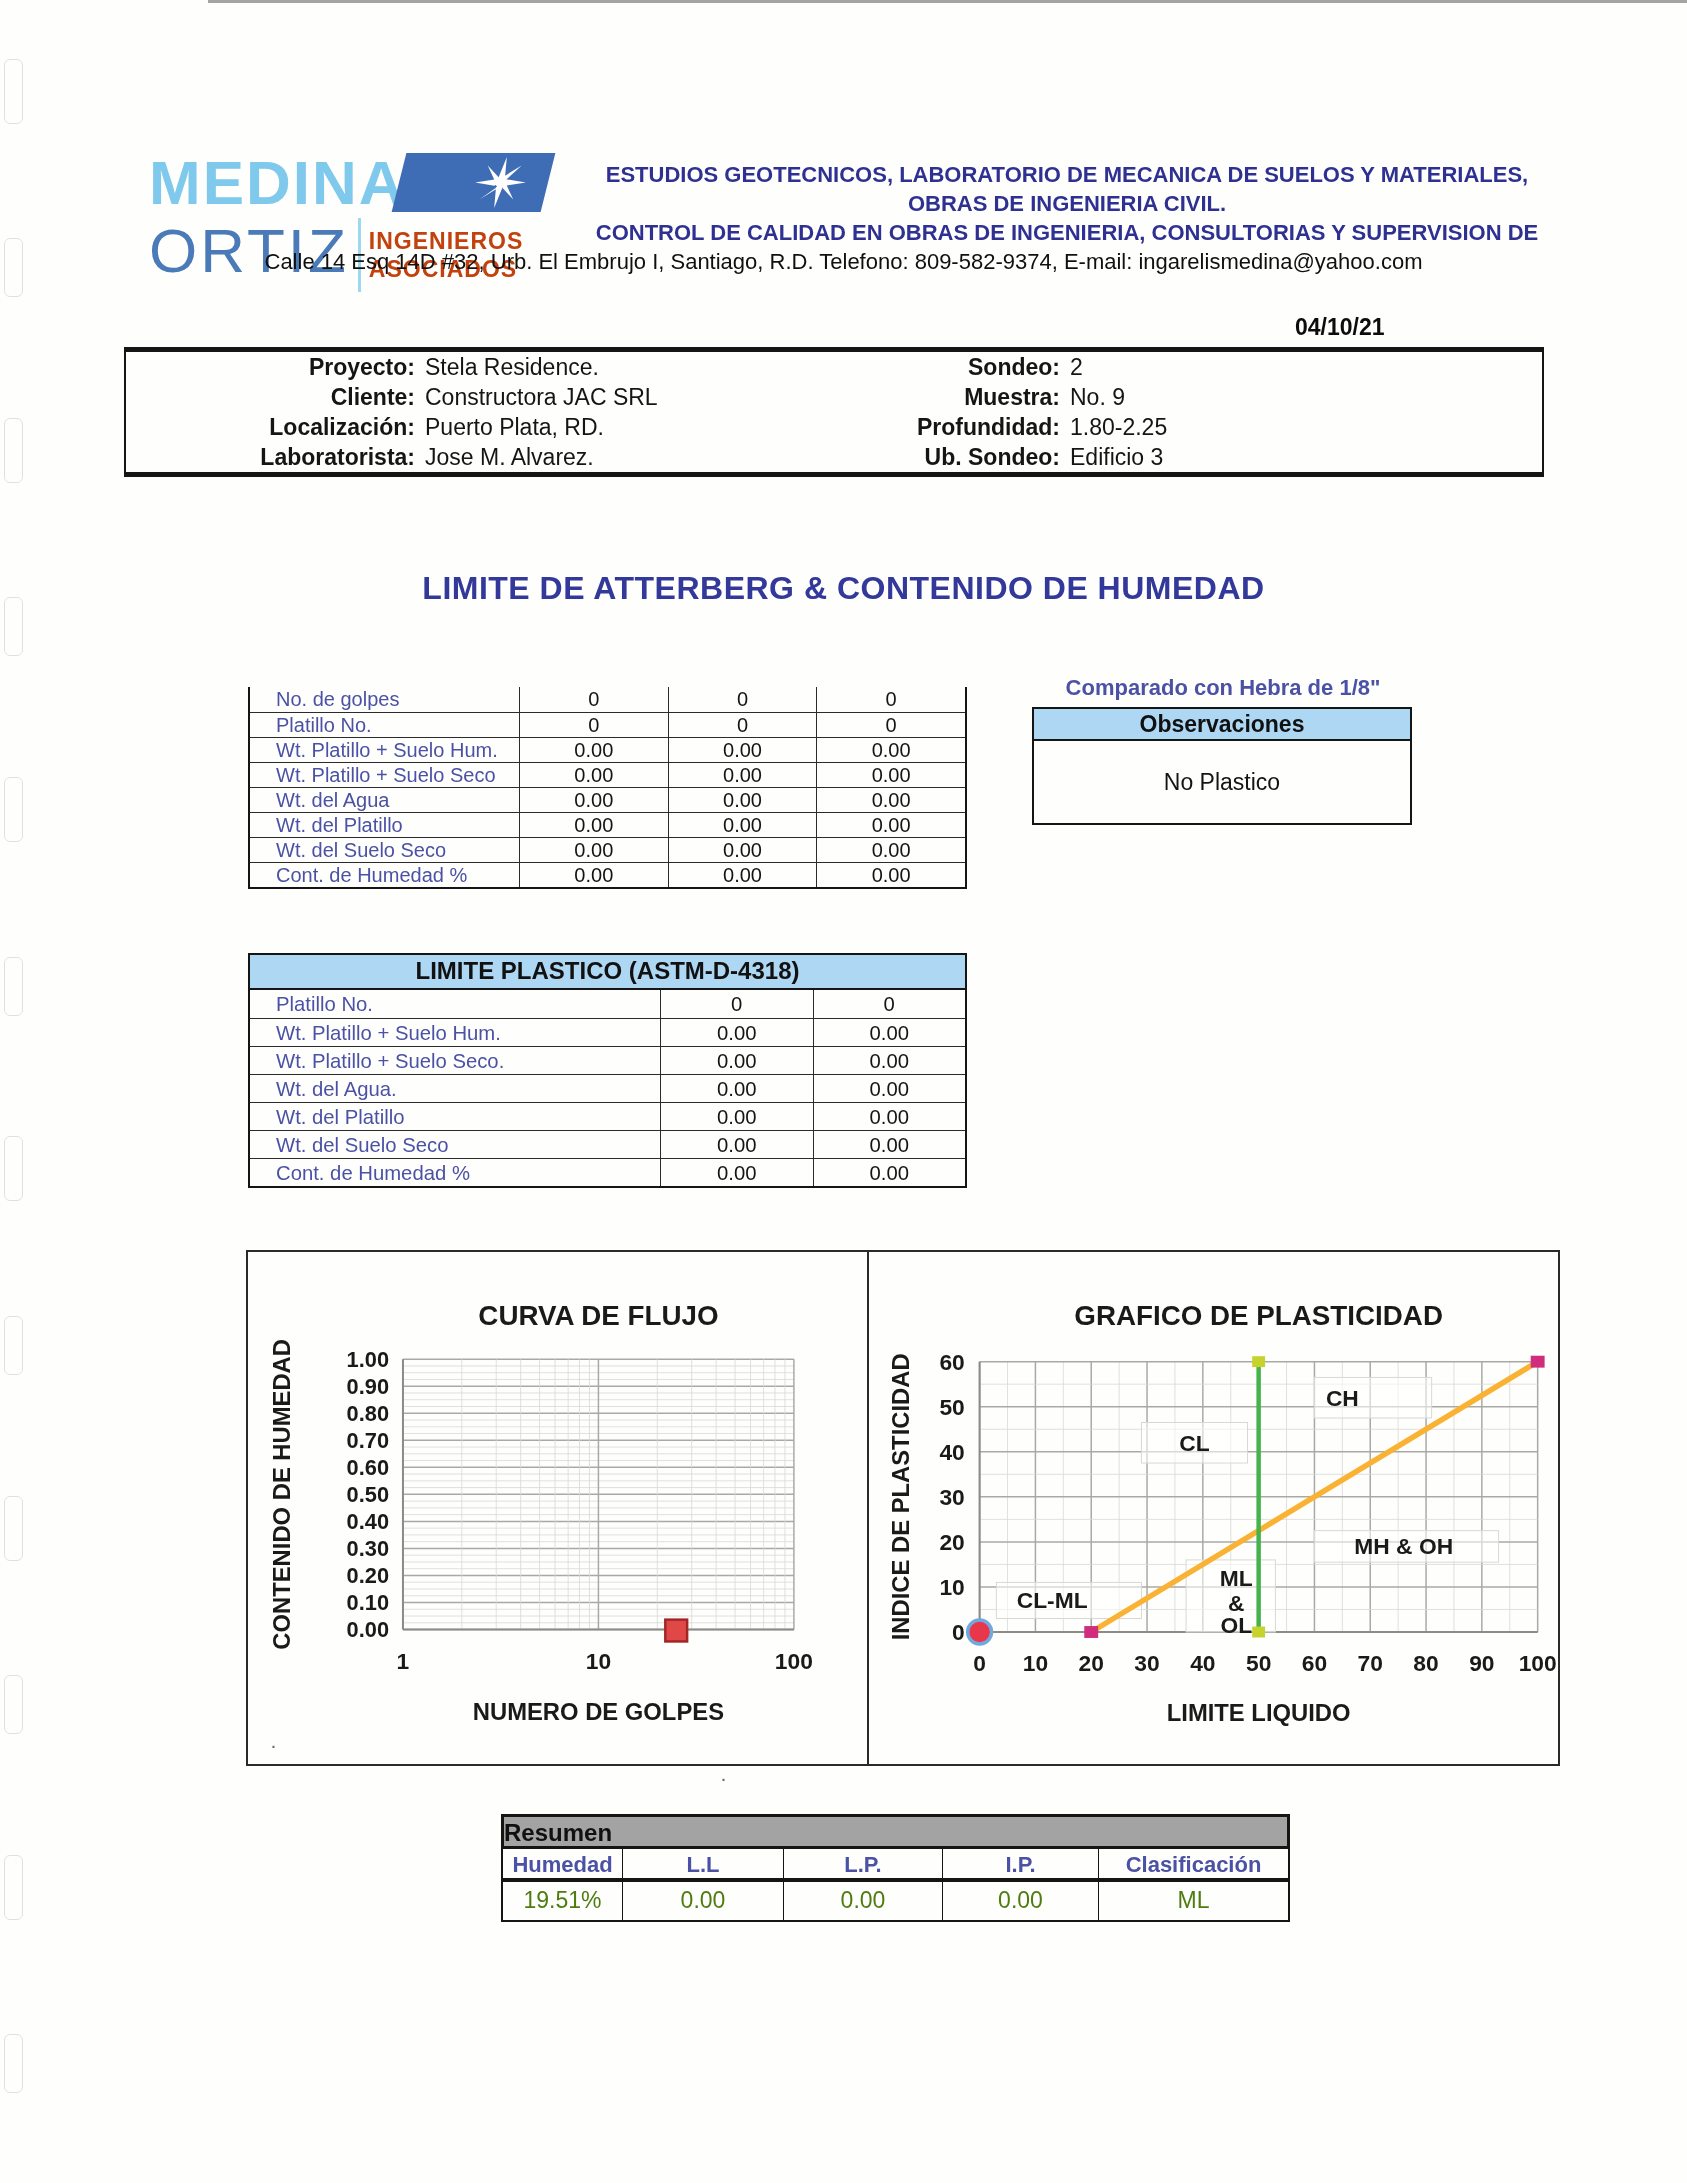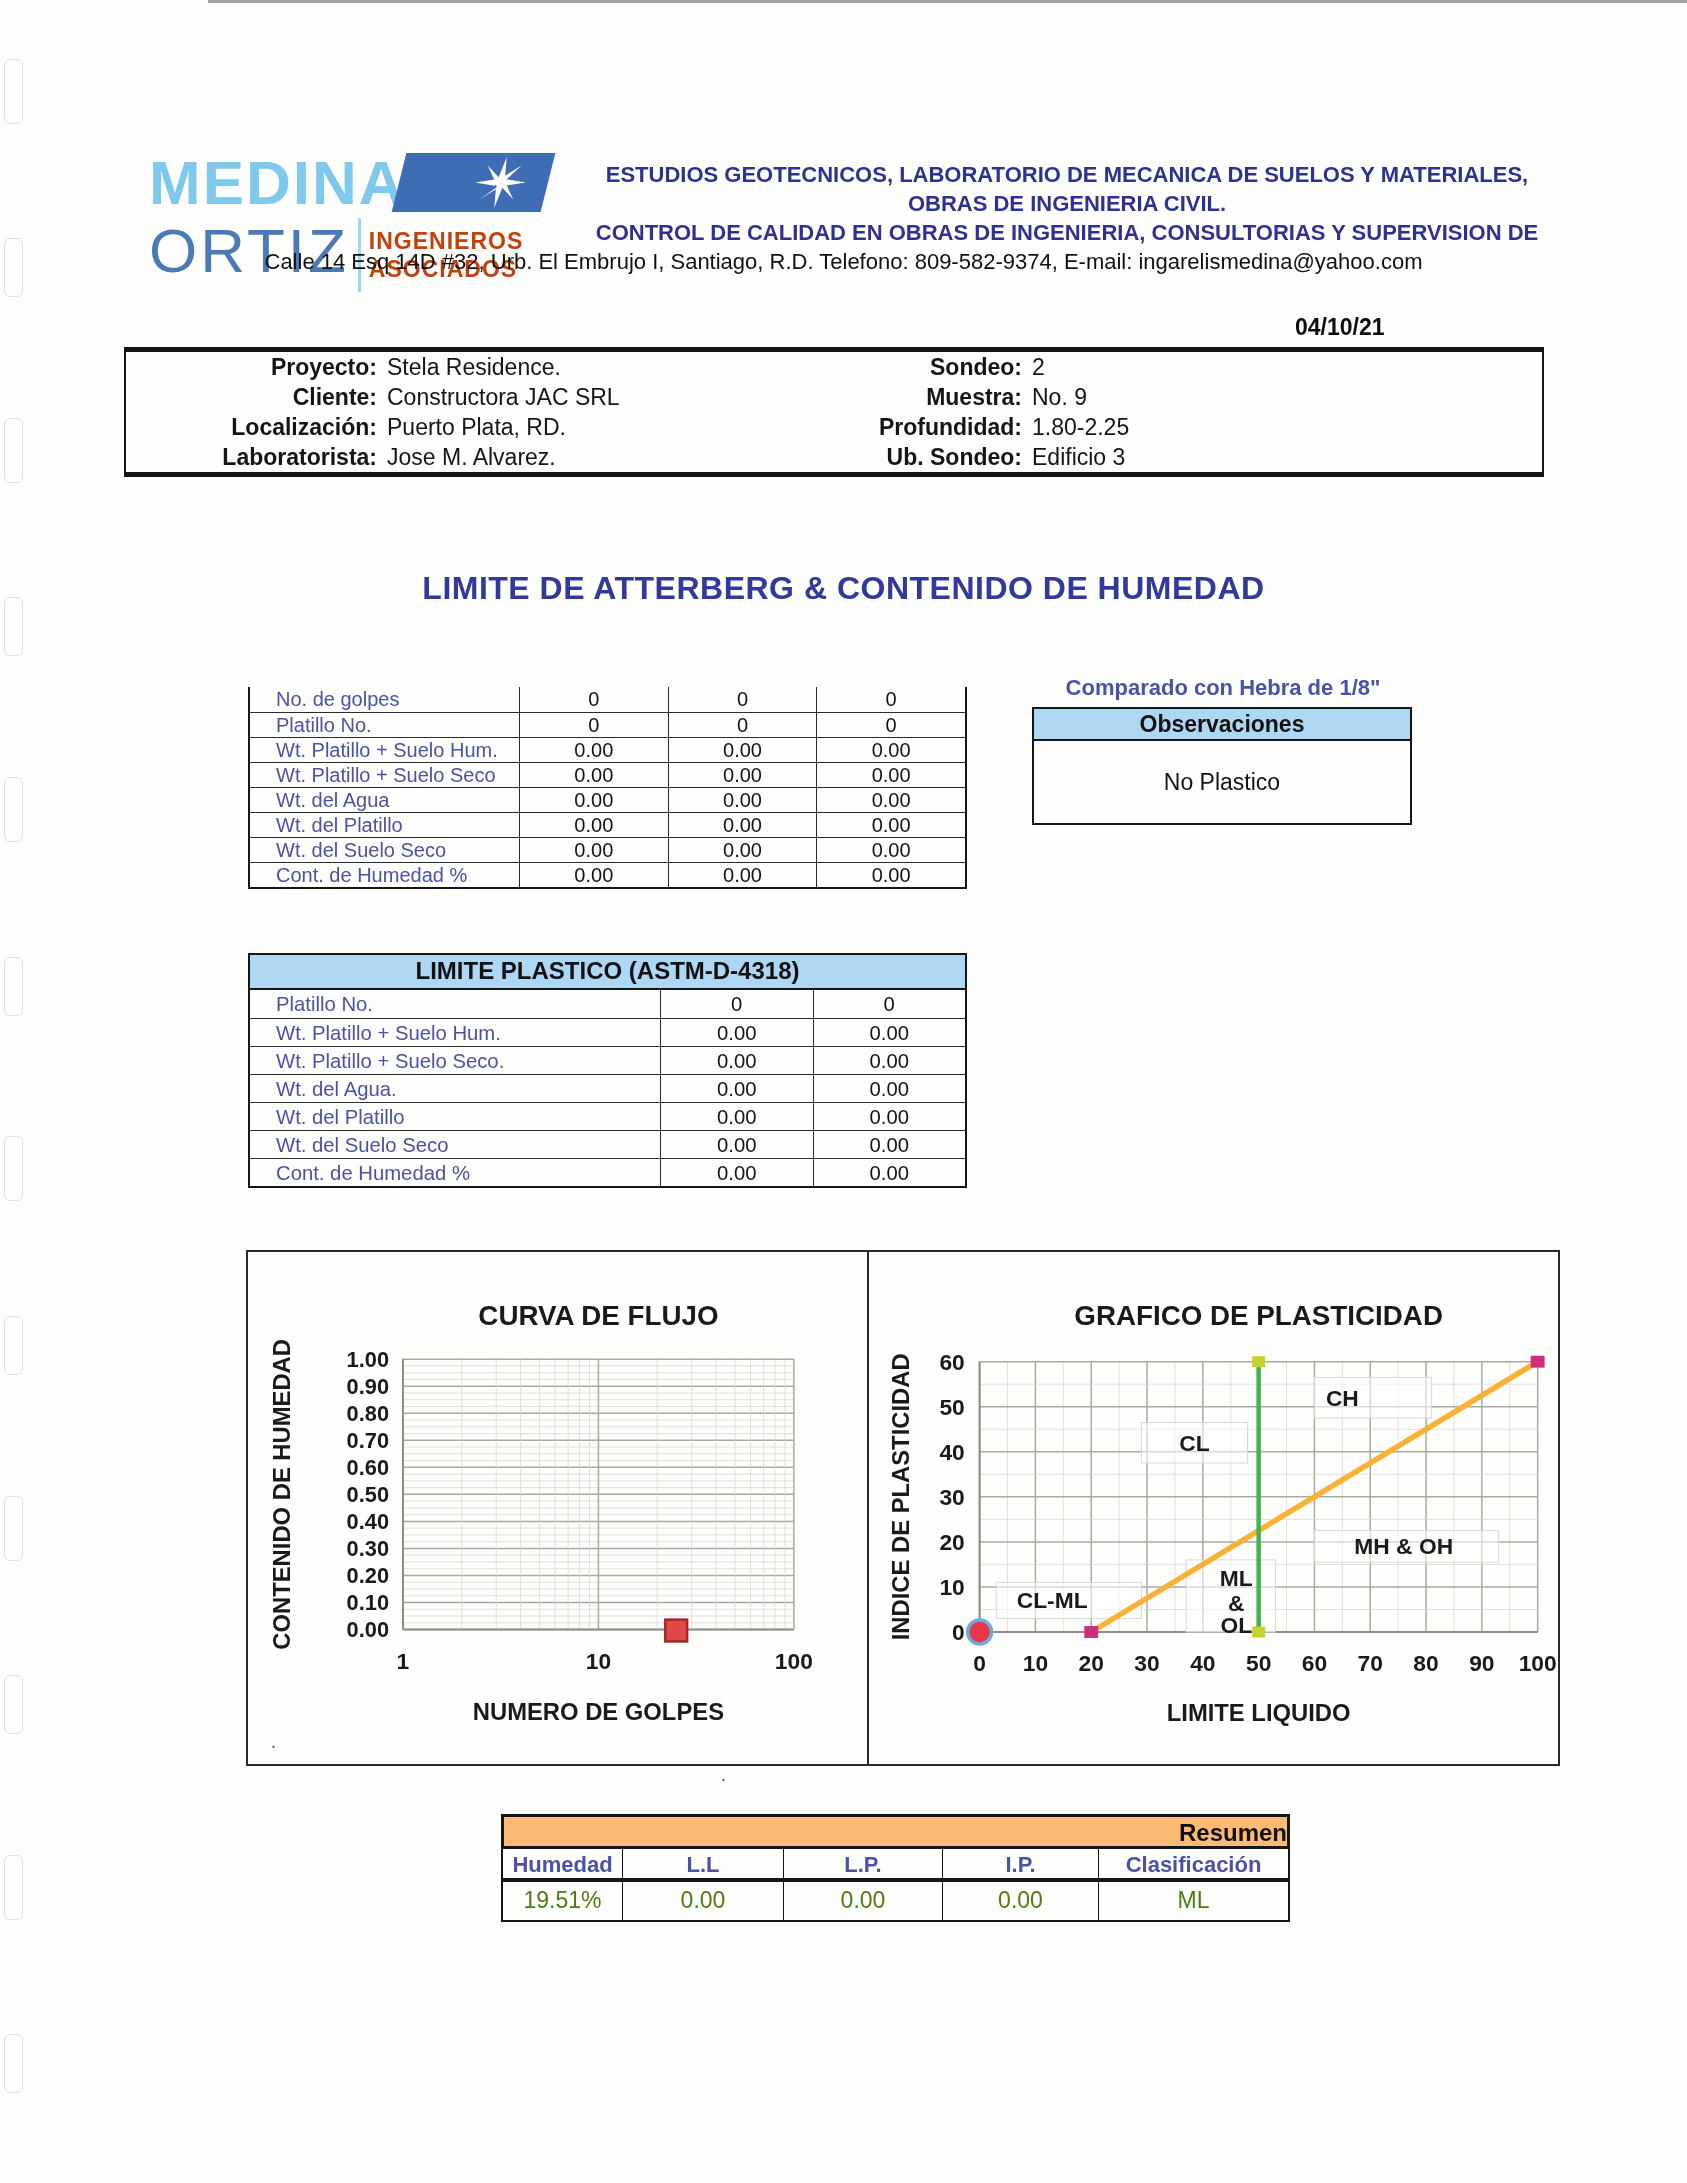--- a/index.html
+++ b/index.html
@@ -22,21 +22,21 @@
   .logo-sub{display:flex;flex-direction:column;justify-content:center;margin-left:9px;padding-left:8px;
             border-left:3px solid #9ed7f0;color:#c2410c;font-size:23px;font-weight:700;letter-spacing:1px;line-height:28px;}
   .desc{position:absolute;left:576px;top:160px;width:982px;text-align:center;color:#2e3192;
         font-size:22px;font-weight:700;line-height:29px;}
   .addr{position:absolute;left:0;top:249px;width:1687px;text-align:center;font-size:22px;color:#101010;}
 
   
   .date{position:absolute;left:1295px;top:314px;font-size:23px;font-weight:700;color:#0d0d0d;}
   .pinfo{position:absolute;left:124px;top:347px;width:1420px;border:2.5px solid #151515;
          border-top-width:5px;border-bottom-width:5px;background:#fefefc;}
-  .pinfo-row{display:grid;grid-template-columns:258px 382px 263px 506px;height:30px;line-height:30px;font-size:23px;}
+  .pinfo-row{display:grid;grid-template-columns:258px 382px 263px 506px;height:30px;line-height:30px;font-size:23px;padding-left:38px;}
   .pinfo-label{font-weight:700;text-align:right;padding-right:7px;}
   .pinfo-value{text-align:left;padding-left:3px;}
 
   .main-title{position:absolute;left:0;top:570px;width:1687px;text-align:center;
               font-size:32px;font-weight:700;color:#33389b;letter-spacing:0.5px;}
 
   
   .dtable{position:absolute;background:#fefefc;}
   .dtable-head{border:2.5px solid #151515;background:#aed7f3;text-align:center;
                font-weight:700;color:#111;font-size:24px;}
@@ -61,22 +61,22 @@
   .obs-body{height:82px;display:flex;align-items:center;justify-content:center;font-size:23px;color:#141414;}
 
   
   .chartbox{position:absolute;border:2px solid #2a2a2a;background:#fefefc;}
   .box-flow{left:246px;top:1250px;width:623px;height:516px;}
   .box-plast{left:867px;top:1250px;width:693px;height:516px;}
   .chartbox svg{display:block;}
 
   
   .resumen{left:501px;top:1814px;width:789px;position:absolute;background:#fefefc;}
-  .res-head{border:3px solid #151515;background:#fdba74;height:35px;line-height:31px;
-            text-align:right;font-weight:700;font-size:24px;color:#111;}
+  .res-head{border:3px solid #151515;background:#a3a3a3;height:35px;line-height:31px;
+            text-align:left;font-weight:700;font-size:24px;color:#111;}
   .res-grid{display:grid;grid-template-columns:119px 161px 159px 156px 1fr;border:2px solid #151515;border-top:none;}
   .res-cell{text-align:center;border-left:1.5px solid #151515;}
   .res-cell:first-child{border-left:none;}
   .res-colhead{height:31px;line-height:31px;font-weight:700;color:#4b51a5;font-size:22px;border-bottom:2px solid #151515;}
   .res-val{height:38px;line-height:36px;color:#4d7c0f;font-size:23px;}
 
   .inkdot{position:absolute;color:#444;font-size:21px;opacity:.8;}
 </style>
 </head>
 <body>

